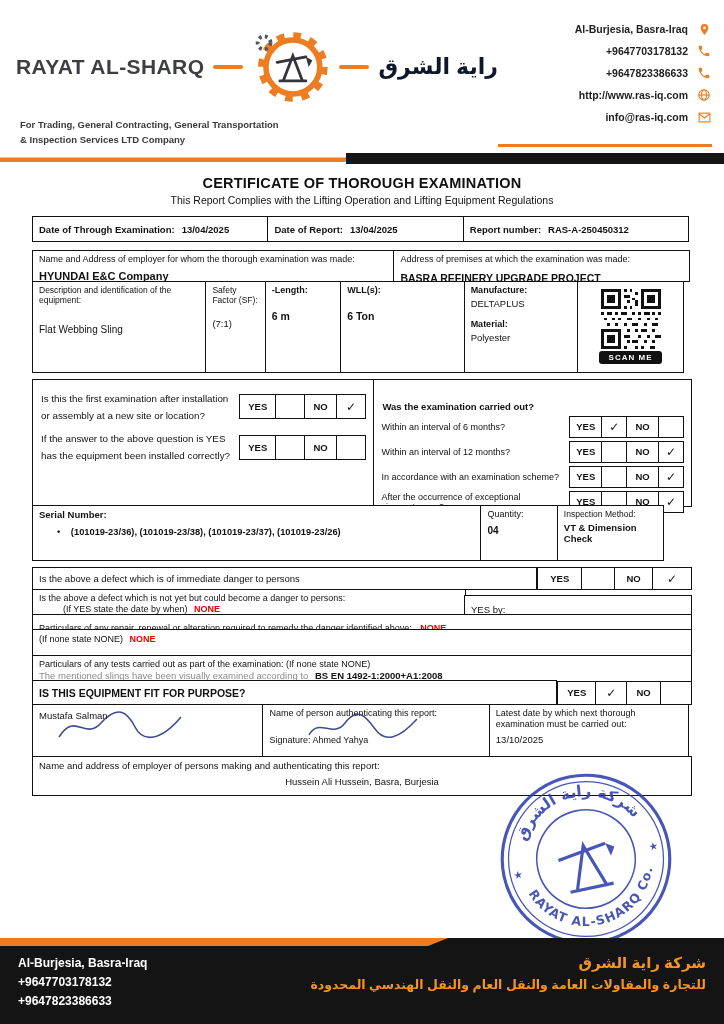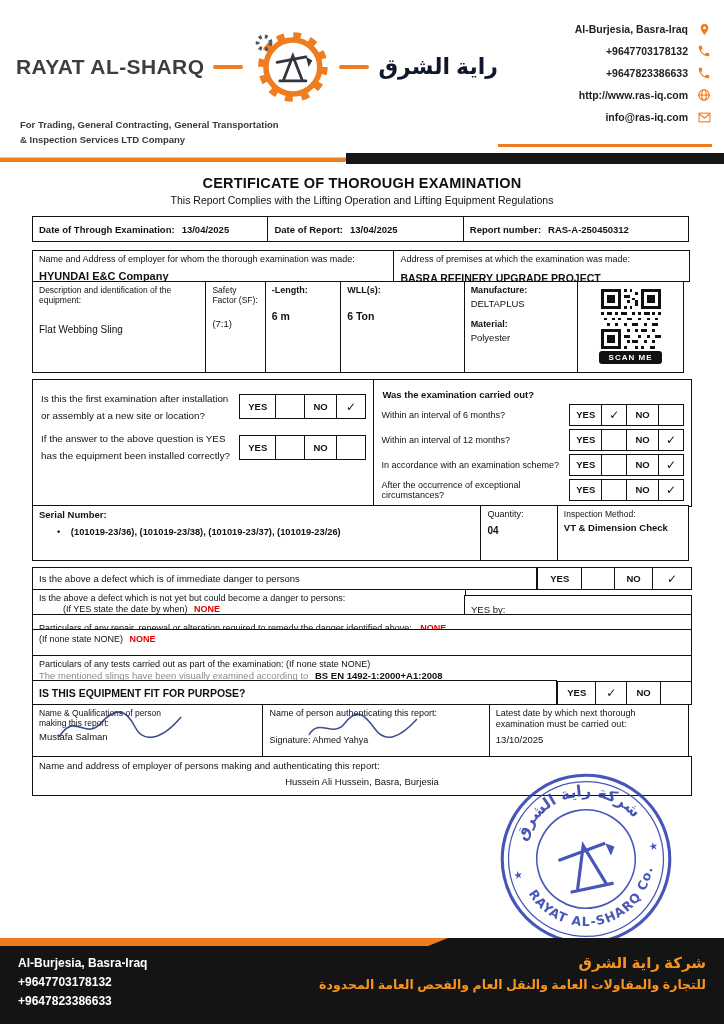--- a/index.html
+++ b/index.html
@@ -244,21 +244,21 @@
         <div class="lq">
           <div class="lq-text">If the answer to the above question is YES has the equipment been installed correctly?</div>
           <div class="cbg">
             <div class="cb" style="width:38px;height:25px;">YES</div>
             <div class="cb chk" style="width:30px;height:25px;"></div>
             <div class="cb" style="width:34px;height:25px;">NO</div>
             <div class="cb chk" style="width:30px;height:25px;"></div>
           </div>
         </div>
       </div>
-      <div class="cell" style="flex:1;padding:8px 7px;">
+      <div class="cell" style="flex:1;padding:20px 7px;">
         <div class="qhead">Was the examination carried out?</div>
         <div class="qrow">
           <div class="qrow-text">Within an interval of 6 months?</div>
           <div class="cbg">
             <div class="cb" style="width:34px;height:22px;">YES</div>
             <div class="cb chk" style="width:26px;height:22px;">✓</div>
             <div class="cb" style="width:34px;height:22px;">NO</div>
             <div class="cb chk" style="width:26px;height:22px;"></div>
           </div>
         </div>
@@ -297,21 +297,21 @@
         <div class="t95 b">Serial Number:</div>
         <div style="font-size:9.3px;font-weight:bold;margin-top:7px;padding-left:18px;">
           <span>•</span>
           <span style="margin-left:8px;">(101019-23/36), (101019-23/38), (101019-23/37), (101019-23/26)</span>
         </div>
       </div>
       <div class="cell" style="width:78px;">
         <div class="lbl9">Quantity:</div>
         <div style="font-size:10px;font-weight:bold;margin-top:4px;">04</div>
       </div>
-      <div class="cell" style="width:132px;">
+      <div class="cell" style="width:107px;">
         <div class="lbl">Inspection Method:</div>
         <div style="font-size:9.5px;font-weight:bold;margin-top:2px;">VT &amp; Dimension Check</div>
       </div>
     </div>
 
     <div class="gap6"></div>
 
     <div class="band" style="height:23px;">
       <div class="cell" style="flex:1;display:flex;align-items:center;">
         <span class="t95">Is the above a defect which is of immediate danger to persons</span>
@@ -366,21 +366,20 @@
         <span class="fitq">IS THIS EQUIPMENT FIT FOR PURPOSE?</span>
       </div>
       <div class="cb" style="width:40px;">YES</div>
       <div class="cb chk" style="width:32px;">✓</div>
       <div class="cb" style="width:36px;">NO</div>
       <div class="cb chk" style="width:32px;"></div>
     </div>
 
     <div class="band attach" style="height:54px;">
       <div class="cell" style="width:232px;">
-        <div class="lbl" style="width:150px;">Name &amp; Qualifications of person making this report:</div>
         <div class="sig-name">Mustafa Salman</div>
         <svg class="sig-svg" style="left:22px;top:4px;" width="130" height="36" viewBox="0 0 130 36">
           <path d="M4 28 C 20 2, 30 32, 46 14 S 72 2, 80 18 S 106 32, 126 8" stroke="#1f2d7a" stroke-width="1.6" fill="none" opacity=".85"></path>
         </svg>
       </div>
       <div class="cell" style="width:228px;">
         <div class="lbl9">Name of person authenticating this report:</div>
         <div style="font-size:9px;margin-top:16px;">Signature: Ahmed Yahya</div>
         <svg class="sig-svg" style="left:40px;top:8px;" width="120" height="30" viewBox="0 0 120 30">
           <path d="M6 22 C 16 4, 30 26, 42 10 S 62 2, 72 16 S 96 26, 114 6" stroke="#1f2d7a" stroke-width="1.5" fill="none" opacity=".85"></path>
@@ -427,17 +426,17 @@
 
   <div class="footer">
     <div class="footer-orange"></div>
     <div class="footer-left">
       <div>Al-Burjesia, Basra-Iraq</div>
       <div>+9647703178132</div>
       <div>+9647823386633</div>
     </div>
     <div class="footer-right" dir="rtl">
       <div class="f-co">شركة راية الشرق</div>
-      <div class="f-desc">للتجارة والمقاولات العامة والنقل العام والفحص العامة المحدودة</div>
+      <div class="f-desc">للتجارة والمقاولات العامة والنقل العام والنقل الهندسي المحدودة</div>
     </div>
   </div>
 
 </div>
 
 </body></html>

